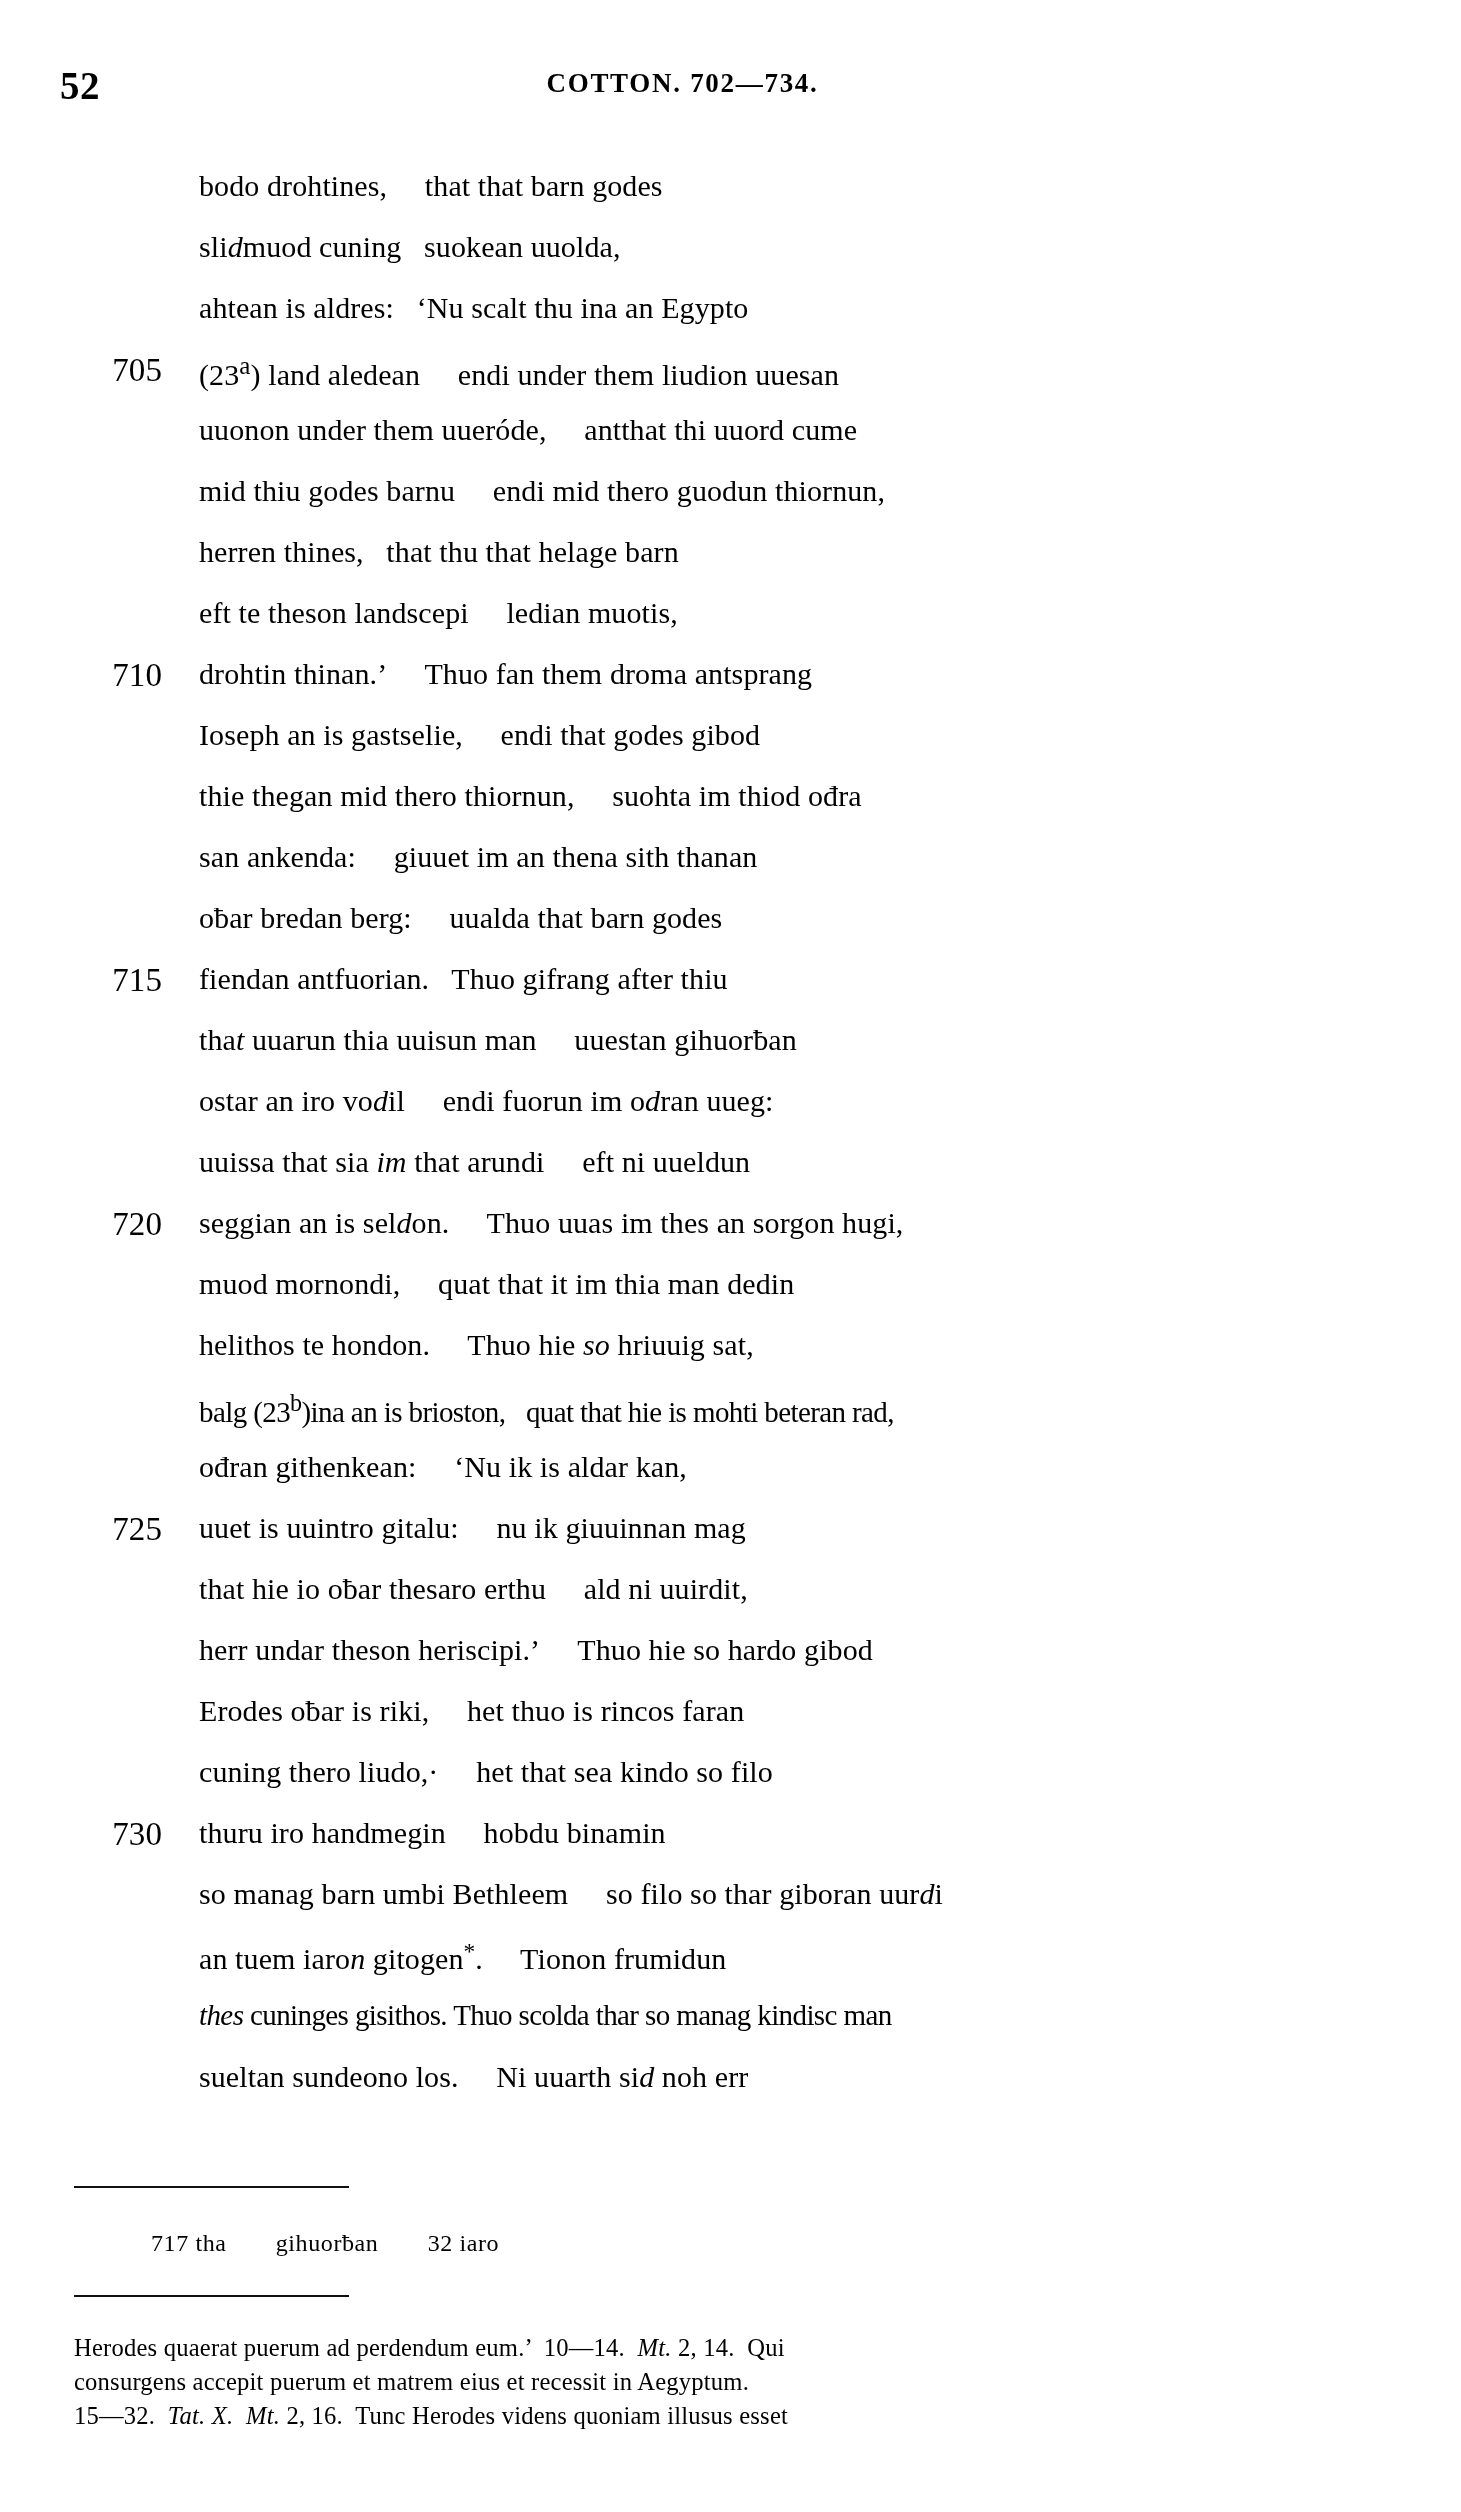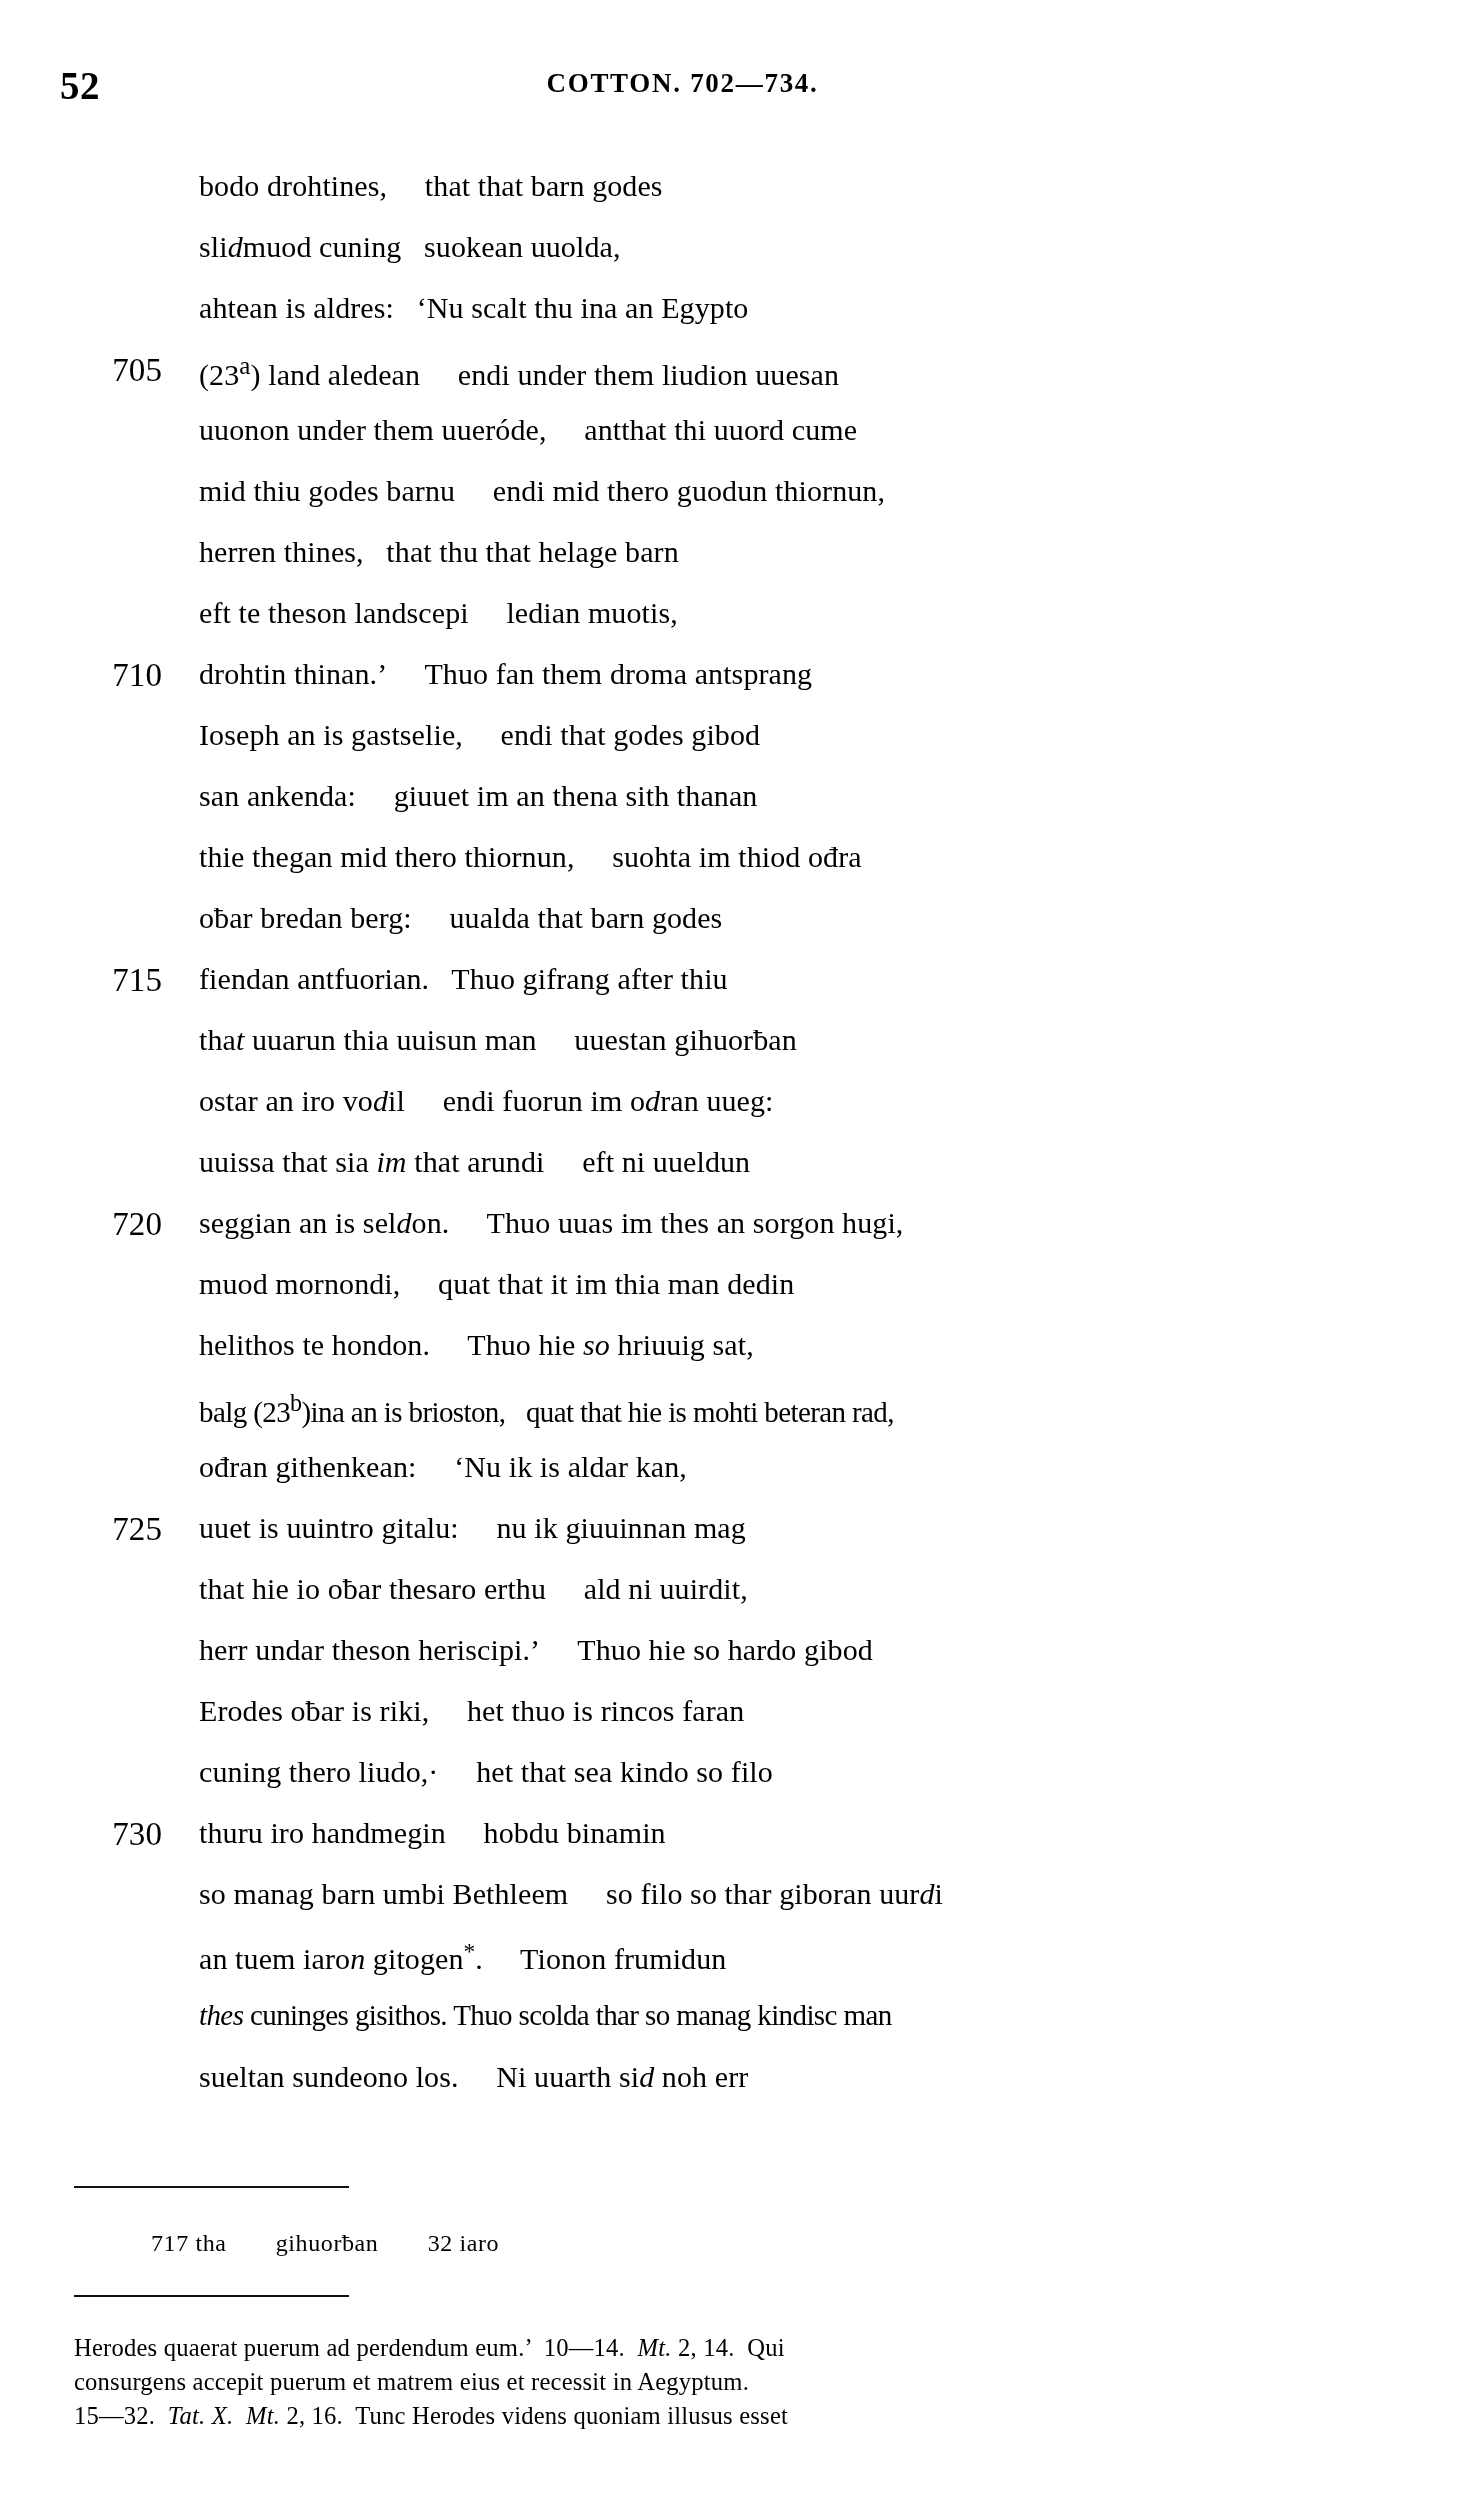--- a/index.html
+++ b/index.html
@@ -85,22 +85,22 @@
       <div class="vline"><span class="vnum"></span><span class="vtext">bodo drohtines,  that that barn godes</span></div>
       <div class="vline"><span class="vnum"></span><span class="vtext">sli<i>d</i>muod cuning  suokean uuolda,</span></div>
       <div class="vline"><span class="vnum"></span><span class="vtext">ahtean is aldres:  ‘Nu scalt thu ina an Egypto</span></div>
       <div class="vline"><span class="vnum">705</span><span class="vtext">(23<sup>a</sup>) land aledean  endi under them liudion uuesan</span></div>
       <div class="vline"><span class="vnum"></span><span class="vtext">uuonon under them uueróde,  antthat thi uuord cume</span></div>
       <div class="vline"><span class="vnum"></span><span class="vtext">mid thiu godes barnu  endi mid thero guodun thiornun,</span></div>
       <div class="vline"><span class="vnum"></span><span class="vtext">herren thines,  that thu that helage barn</span></div>
       <div class="vline"><span class="vnum"></span><span class="vtext">eft te theson landscepi  ledian muotis,</span></div>
       <div class="vline"><span class="vnum">710</span><span class="vtext">drohtin thinan.’  Thuo fan them droma antsprang</span></div>
       <div class="vline"><span class="vnum"></span><span class="vtext">Ioseph an is gastselie,  endi that godes gibod</span></div>
+      <div class="vline"><span class="vnum"></span><span class="vtext">thie thegan mid thero thiornun,  suohta im thiod ođra</span></div>
       <div class="vline"><span class="vnum"></span><span class="vtext">san ankenda:  giuuet im an thena sith thanan</span></div>
-      <div class="vline"><span class="vnum"></span><span class="vtext">thie thegan mid thero thiornun,  suohta im thiod ođra</span></div>
       <div class="vline"><span class="vnum"></span><span class="vtext">oƀar bredan berg:  uualda that barn godes</span></div>
       <div class="vline"><span class="vnum">715</span><span class="vtext">fiendan antfuorian.  Thuo gifrang after thiu</span></div>
       <div class="vline"><span class="vnum"></span><span class="vtext">tha<i>t</i> uuarun thia uuisun man  uuestan gihuorƀan</span></div>
       <div class="vline"><span class="vnum"></span><span class="vtext">ostar an iro vo<i>d</i>il  endi fuorun im o<i>d</i>ran uueg:</span></div>
       <div class="vline"><span class="vnum"></span><span class="vtext">uuissa that sia <i>im</i> that arundi  eft ni uueldun</span></div>
       <div class="vline"><span class="vnum">720</span><span class="vtext">seggian an is sel<i>d</i>on.  Thuo uuas im thes an sorgon hugi,</span></div>
       <div class="vline"><span class="vnum"></span><span class="vtext">muod mornondi,  quat that it im thia man dedin</span></div>
       <div class="vline"><span class="vnum"></span><span class="vtext">helithos te hondon.  Thuo hie <i>so</i> hriuuig sat,</span></div>
       <div class="vline narrow"><span class="vnum"></span><span class="vtext">balg (23<sup>b</sup>)ina an is brioston,  quat that hie is mohti beteran rad,</span></div>
       <div class="vline"><span class="vnum"></span><span class="vtext">ođran githenkean:  ‘Nu ik is aldar kan,</span></div>

